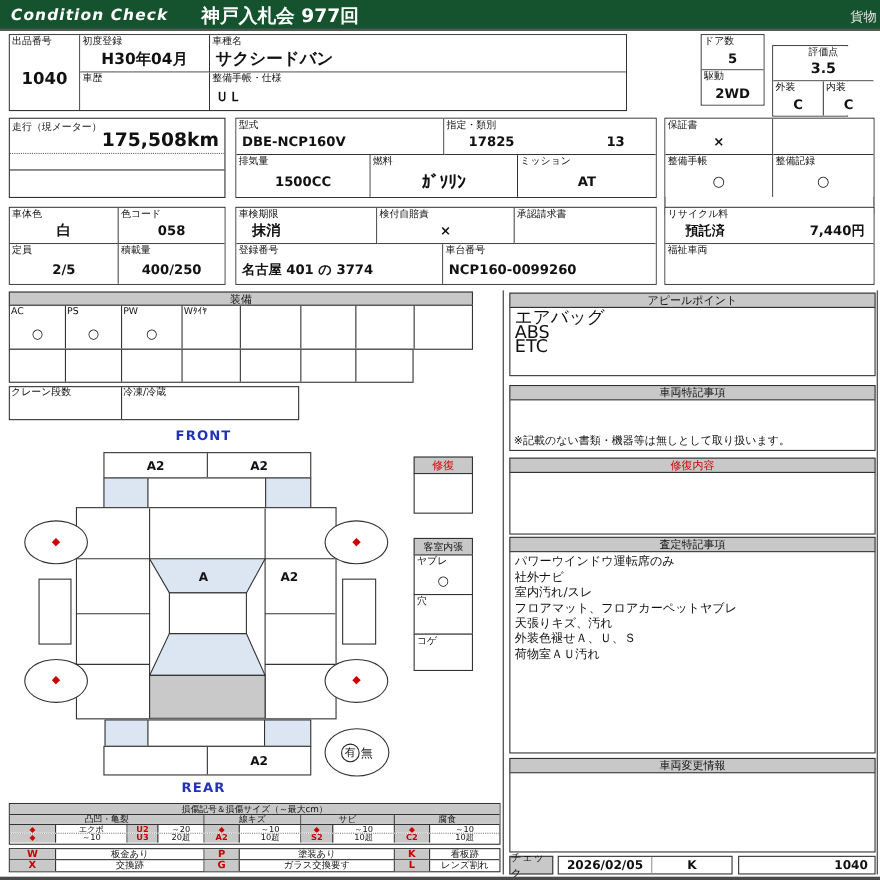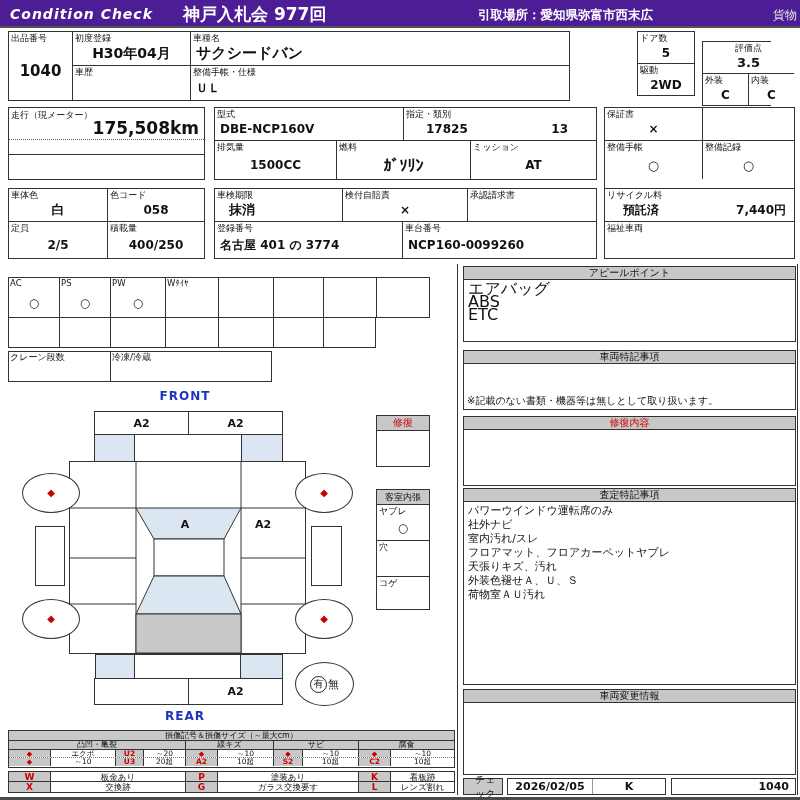--- a/index.html
+++ b/index.html
@@ -34,24 +34,23 @@
   .eqcell .lb{font-size:8.5px;line-height:9px;padding:1px 0 0 1px;white-space:nowrap;}
   .eqcell .val{flex:1;display:flex;align-items:center;justify-content:center;font-weight:bold;font-size:12px;}
   .note{font-size:10px;}
   .thinline{position:absolute;background:#333;}
 </style>
 </head>
 <body>
 
 <div id="page">
 
-  <div class="a" style="left:0;top:0;width:800px;height:28px;background:#4c1d95;border-bottom:2px solid #555;">
+  <div class="a" style="left:0;top:0;width:800px;height:28px;background:#14532d;border-bottom:2px solid #555;">
     <span class="a" style="left:10px;top:6px;font-size:14px;font-weight:bold;font-style:italic;color:#fff;letter-spacing:1px;">Condition  Check</span>
     <span class="a" style="left:183px;top:3px;font-size:17px;font-weight:bold;color:#fff;">神戸入札会  977回</span>
-    <span class="a" style="left:478px;top:7px;font-size:12.5px;font-weight:bold;color:#fff;">引取場所：愛知県弥富市西末広</span>
     <span class="a" style="right:3px;top:7px;font-size:12px;color:#e2e2e2;">貨物</span>
   </div>
 
   <div class="tbl" style="left:8px;top:31px;width:562px;height:70px;">
     <div class="c bR" style="left:0;top:0;width:64px;height:68px;">
       <div class="lb">出品番号</div>
       <div class="val" style="font-size:15px;">1040</div>
     </div>
     <div class="c bR bB" style="left:64px;top:0;width:118px;height:34px;">
       <div class="lb">初度登録</div>
@@ -192,20 +191,23 @@
       <div class="val" style="justify-content:space-between;padding:0 8px 1px 18px;font-size:12px;">
         <span>預託済</span>
         <span>7,440円</span>
       </div>
     </div>
     <div class="c" style="left:0;top:33px;width:189px;height:36px;">
       <div class="lb">福祉車両</div>
     </div>
   </div>
 
+  <div class="hdr" style="left:8px;top:265px;width:422px;height:13px;">
+    <span>装備</span>
+  </div>
   <div class="tbl lgrow" style="left:8px;top:277px;width:422px;height:41px;">
     <div class="eqcell" style="width:51px;">
       <div class="lb">AC</div>
       <div class="val">○</div>
     </div>
     <div class="eqcell" style="width:51px;">
       <div class="lb">PS</div>
       <div class="val">○</div>
     </div>
     <div class="eqcell" style="width:55px;">
@@ -361,21 +363,21 @@
     <div>天張りキズ、汚れ</div>
     <div>外装色褪せＡ、Ｕ、Ｓ</div>
     <div>荷物室ＡＵ汚れ</div>
   </div>
 
   <div class="hdr" style="left:463px;top:689px;width:333px;height:14px;">
     <span>車両変更情報</span>
   </div>
   <div class="panelbox" style="left:463px;top:702px;width:333px;height:73px;"></div>
 
-  <div class="hdr" style="left:463px;top:778px;width:40px;height:17px;padding-left:11px;">
+  <div class="hdr" style="left:463px;top:778px;width:40px;height:17px;">
     <span style="font-size:10px;">チェック</span>
   </div>
   <div class="panelbox lgrow" style="left:507px;top:778px;width:159px;height:17px;">
     <div class="fx" style="width:84px;font-weight:bold;font-size:11px;border-right:1px solid #999;">2026/02/05</div>
     <div class="fx" style="flex:1;font-weight:bold;font-size:11px;">K</div>
   </div>
   <div class="panelbox" style="left:671px;top:778px;width:125px;height:17px;">
     <div style="text-align:right;padding:1px 6px 0 0;font-weight:bold;font-size:11px;">1040</div>
   </div>
 

